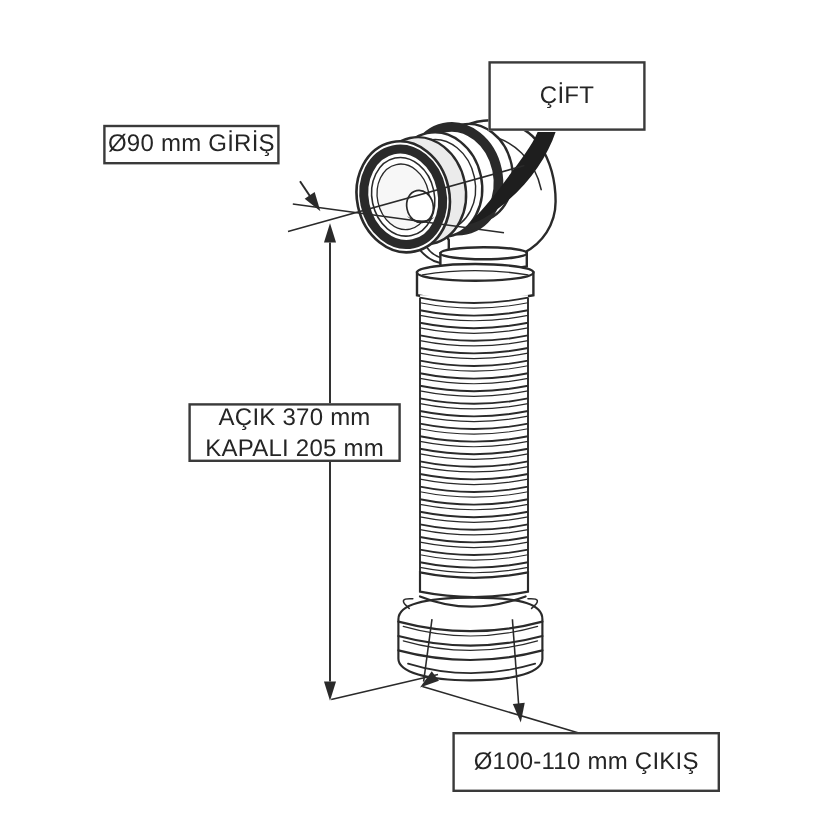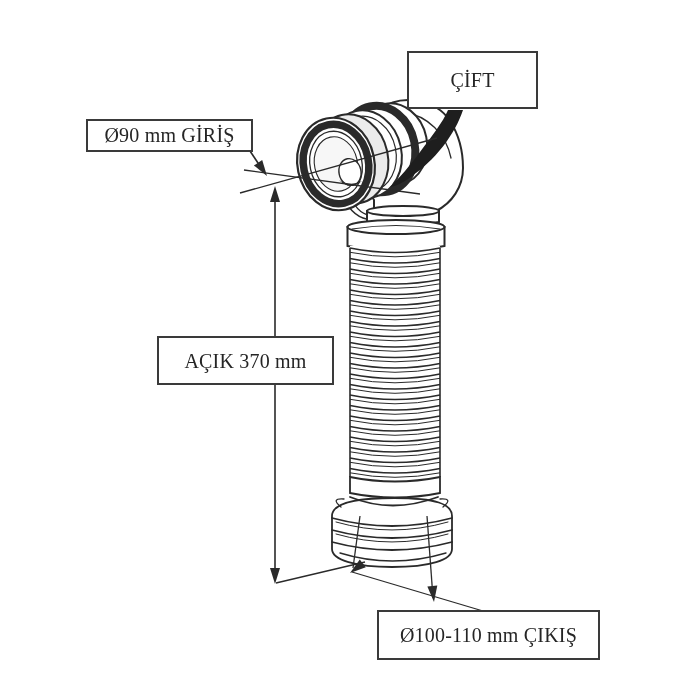--- a/index.html
+++ b/index.html
@@ -1,29 +1,29 @@
 <!DOCTYPE html>
 <html><head>
 <meta charset="utf-8">
 <style>
   html,body{margin:0;padding:0;background:#ffffff;}
   .stage{
     position:relative;width:700px;height:700px;background:#ffffff;overflow:hidden;
-    font-family:Liberation Serif, serif;
+    font-family:Liberation Sans, sans-serif;
   }
   .stage svg{position:absolute;left:0;top:0;}
   .callout{
     position:absolute;box-sizing:border-box;background:#ffffff;
     border:2px solid #3a3a3a;color:#252525;
     display:flex;flex-direction:column;align-items:center;justify-content:center;
     text-align:center;font-size:20px;line-height:26px;letter-spacing:0.2px;
     white-space:nowrap;z-index:5;
   }
   .callout.clamp  {left:407px;top:51px;width:131px;height:58px;}
-  .callout.inlet  {left:86px;top:119px;width:167px;height:33px;line-height:29px;}
+  .callout.inlet  {left:86px;top:104px;width:147px;height:33px;line-height:29px;}
   .callout.length {left:157px;top:336px;width:177px;height:49px;}
   .callout.outlet {left:377px;top:610px;width:223px;height:50px;line-height:29px;}
 </style>
 </head>
 <body>
 
 <div class="stage">
 
   <svg width="700" height="700" viewBox="0 0 700 700">
 
@@ -116,19 +116,20 @@
   <div class="callout clamp">
     <span>ÇİFT</span>
   </div>
 
   <div class="callout inlet">
     <span>Ø90 mm GİRİŞ</span>
   </div>
 
   <div class="callout length">
     <span>AÇIK 370 mm</span>
+    <span>KAPALI 205 mm</span>
   </div>
 
   <div class="callout outlet">
     <span>Ø100-110 mm ÇIKIŞ</span>
   </div>
 
 </div>
 
 </body></html>

